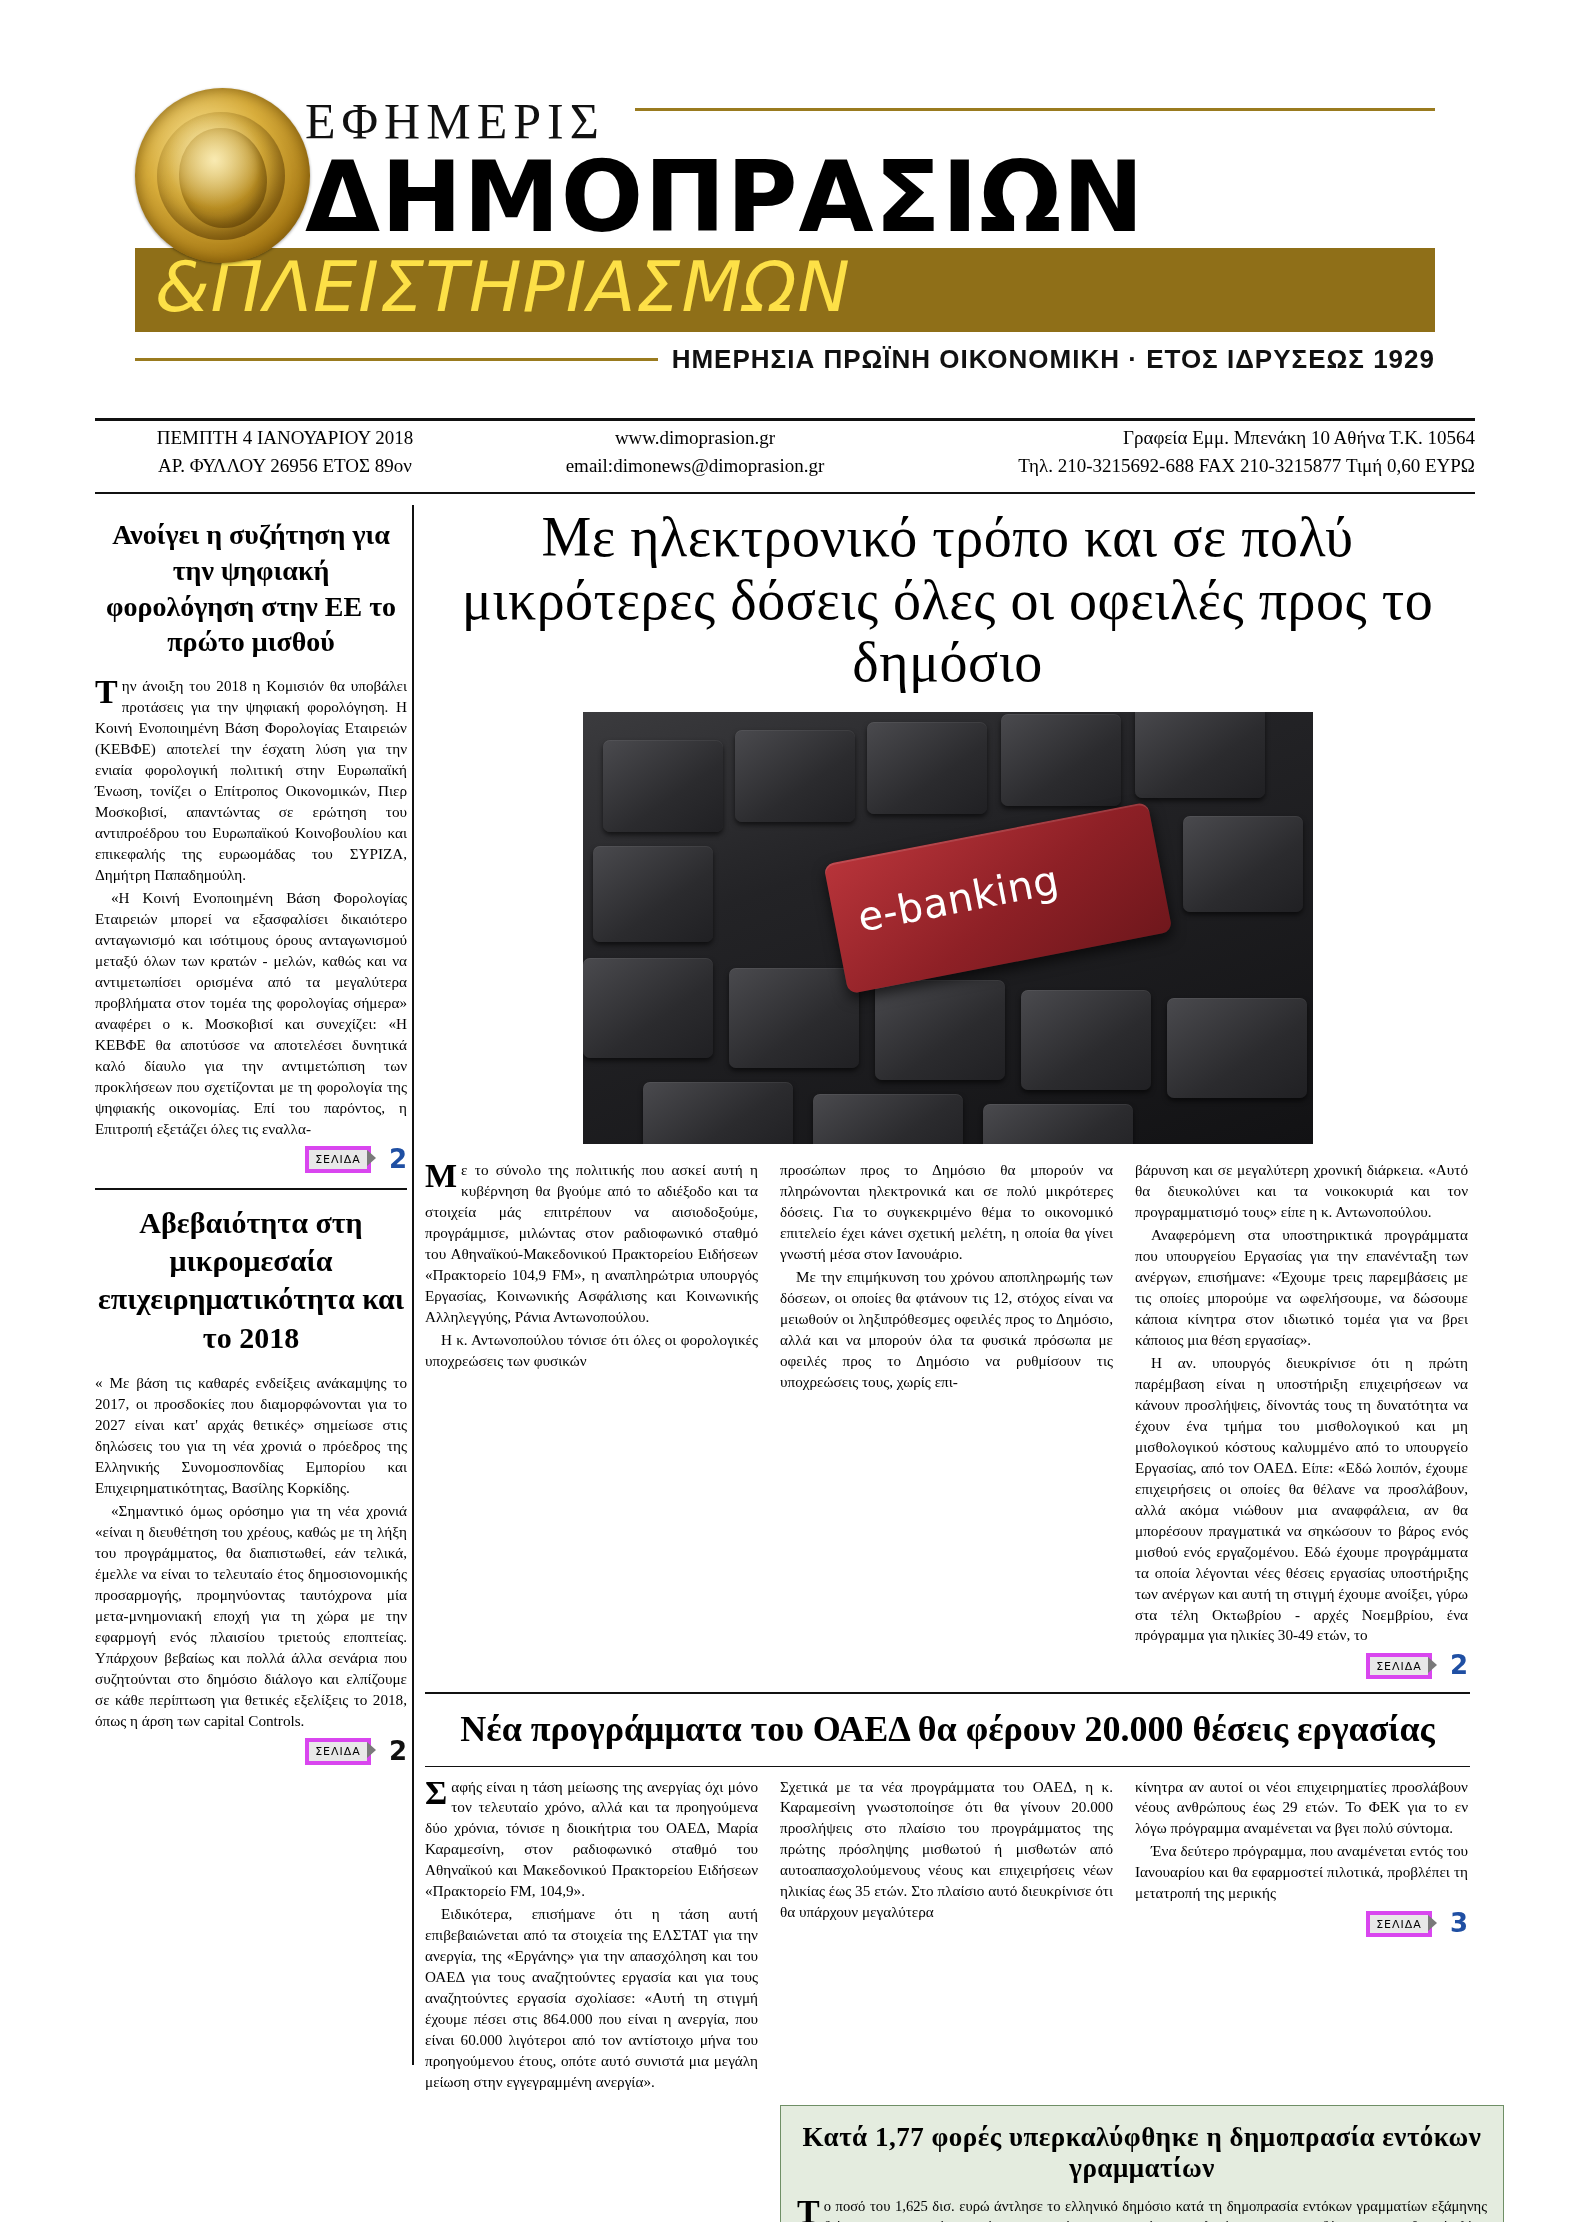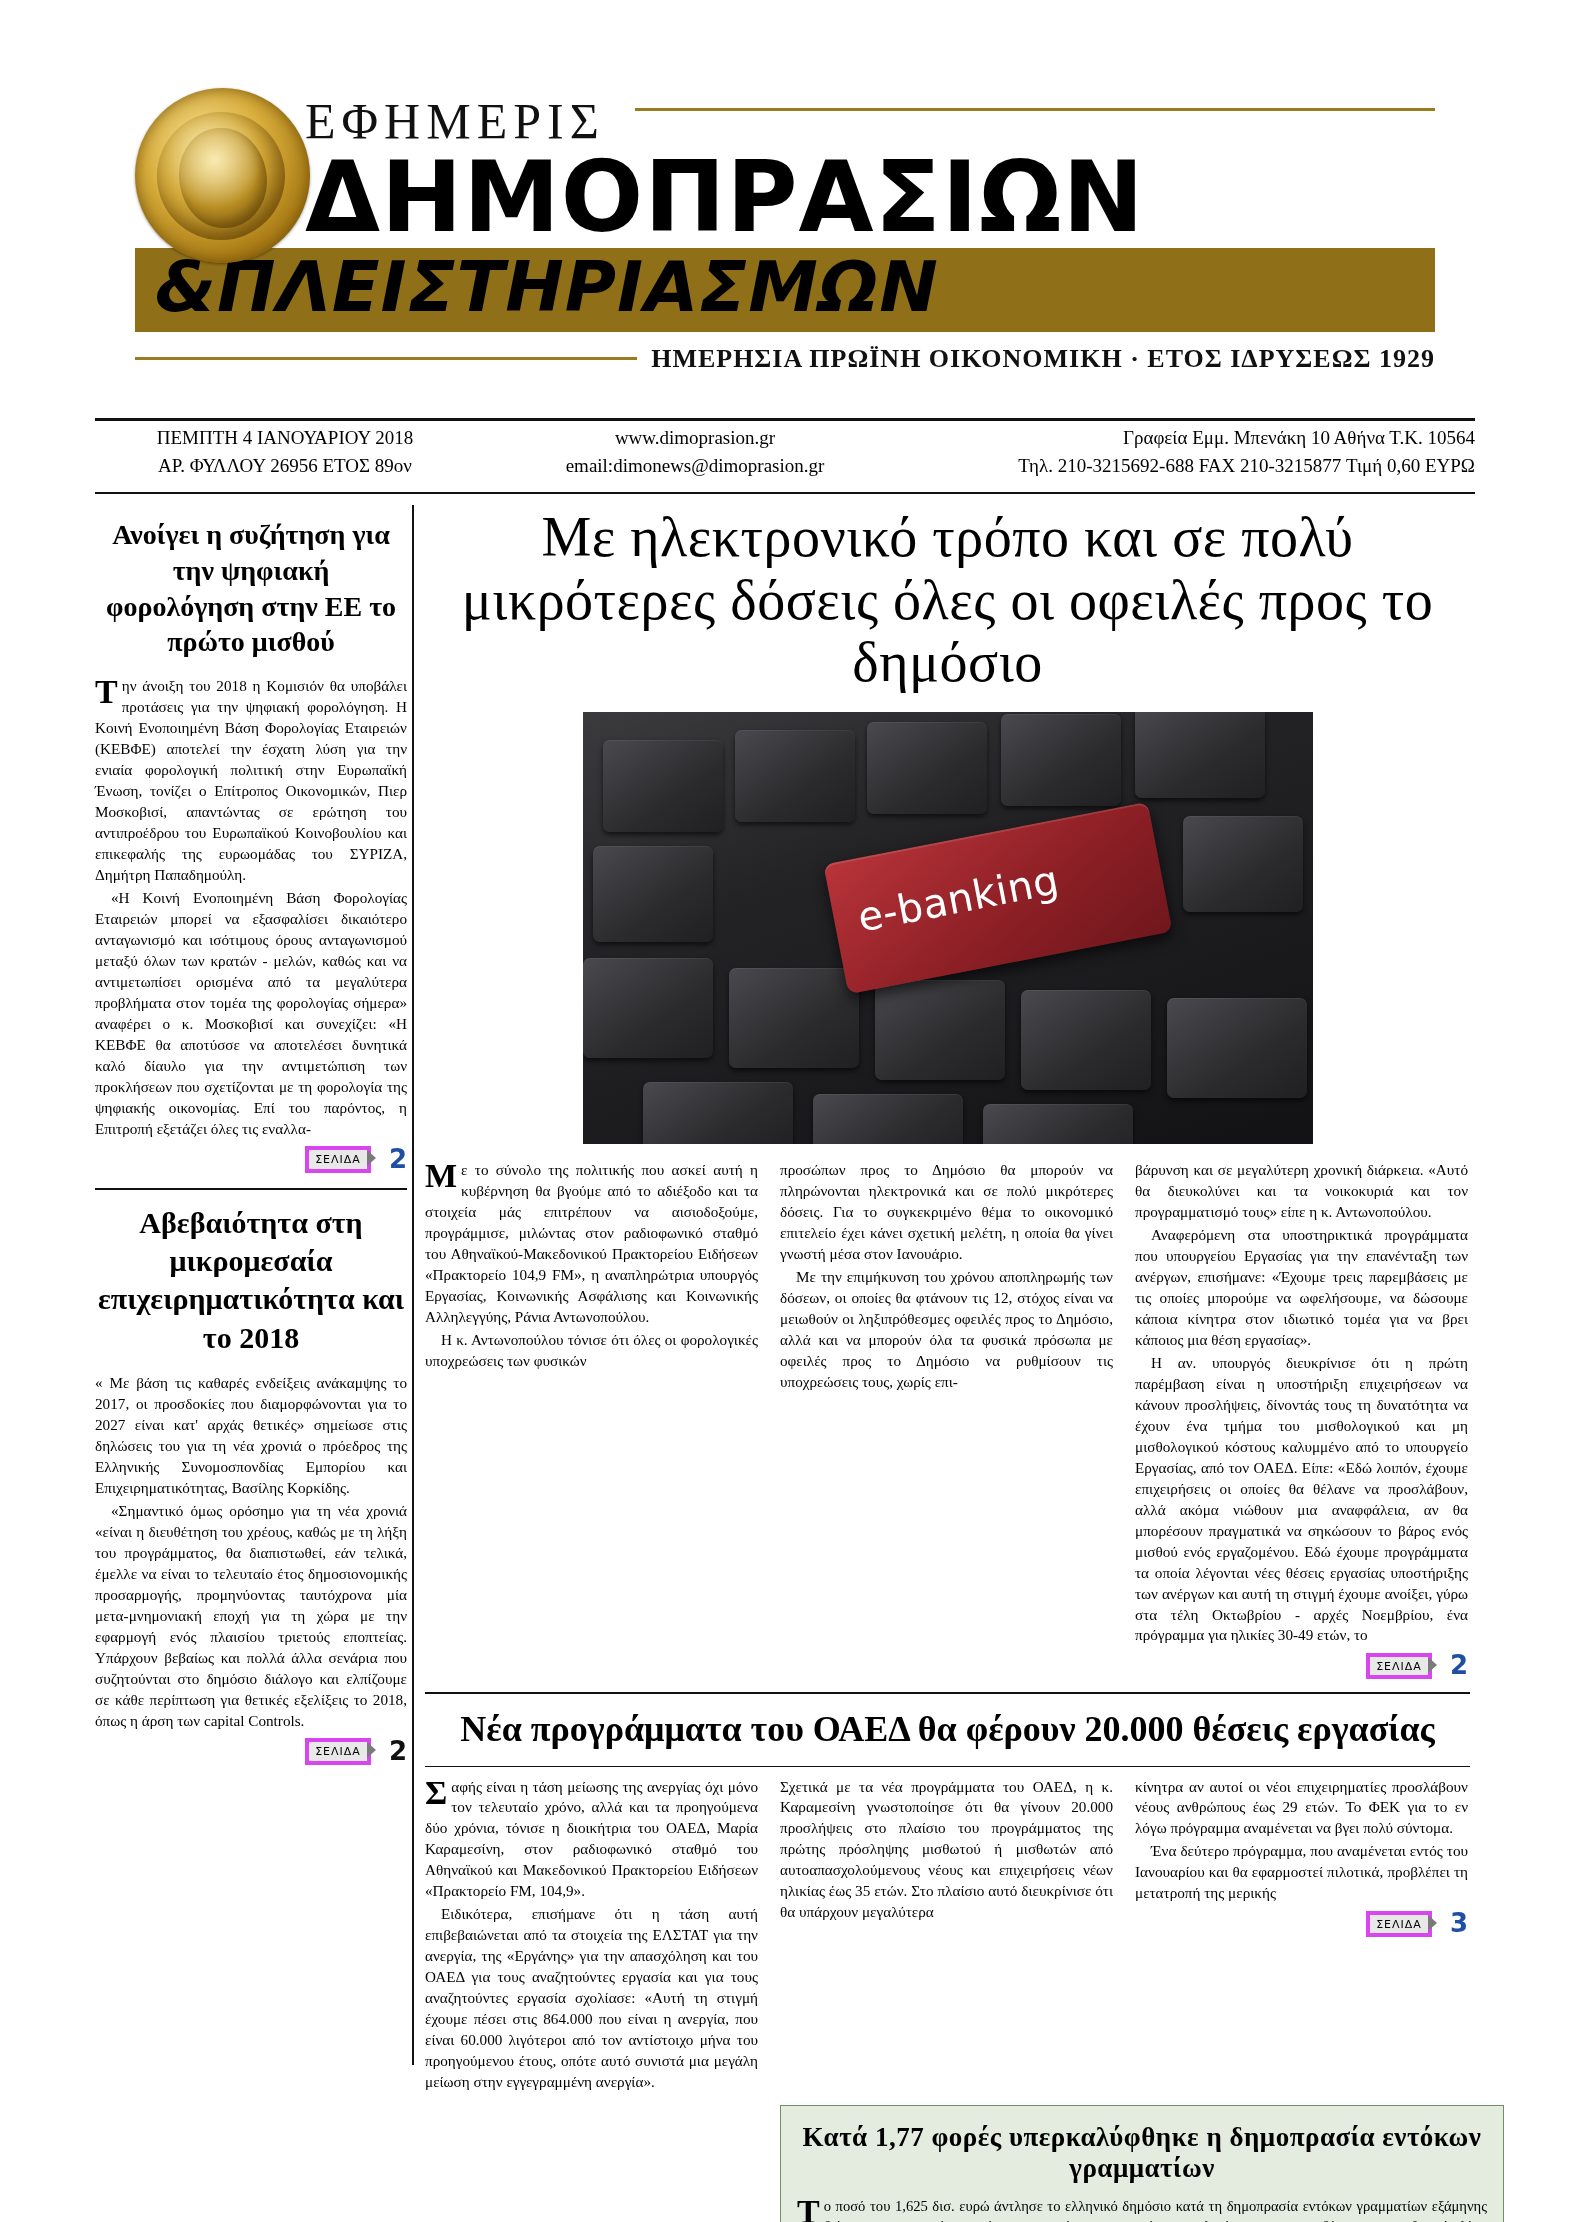--- a/index.html
+++ b/index.html
@@ -84,42 +84,42 @@
     font-size: 97px;
     letter-spacing: 1px;
     line-height: .95;
     margin: 2px 0 0 170px;
     text-align: left;
     color: #000;
   }
   .ple-band {
     margin-top: 4px;
     background: #8f6f18;
-    color: #000000;
+    color: #fde047;
     font-family: "DejaVu Sans", sans-serif;
-    font-weight: bold;
+    font-weight: normal;
     font-style: italic;
     font-size: 70px;
     line-height: 1.08;
     padding: 2px 18px 6px 20px;
     text-align: left;
     letter-spacing: 1px;
   }
   .subline {
     margin-top: 12px;
     display: flex;
     align-items: center;
     gap: 14px;
   }
   .subline .bar {
     flex: 1 1 auto;
     border-top: 3px solid #9a7b1f;
   }
   .subline .txt {
-    font-family: Liberation Serif, serif;
+    font-family: Liberation Sans, sans-serif;
     font-weight: bold;
     font-size: 26px;
     letter-spacing: 1px;
     white-space: nowrap;
     color: #111;
   }
   
   .inforule-top {
     position: absolute;
     left: 95px; right: 95px;

